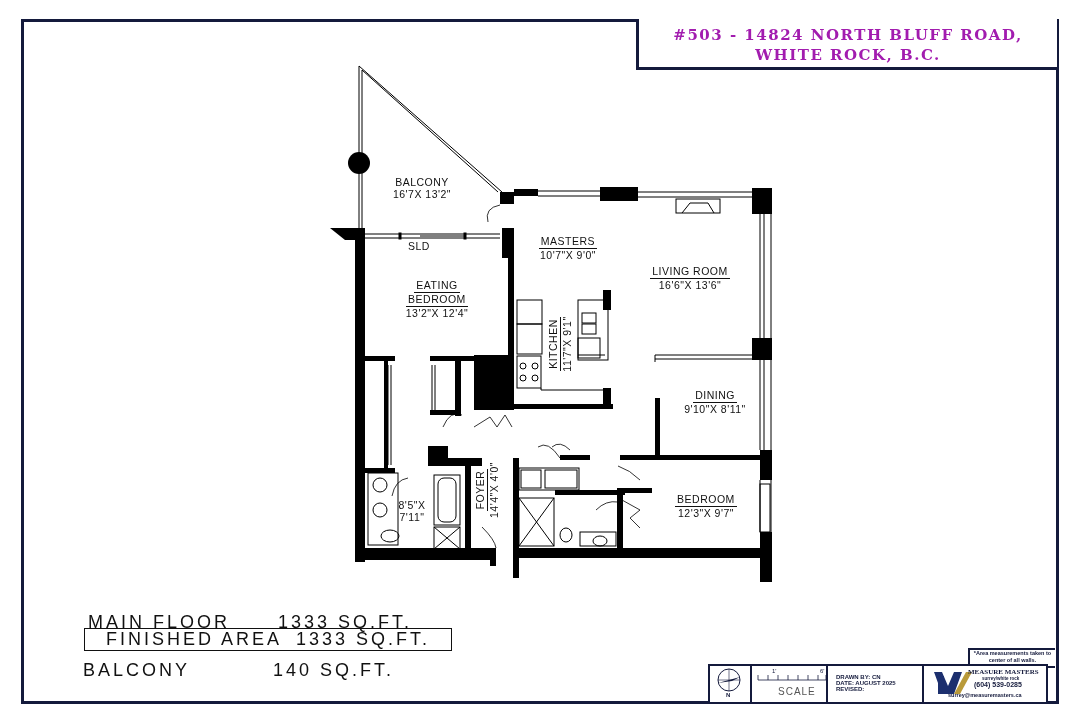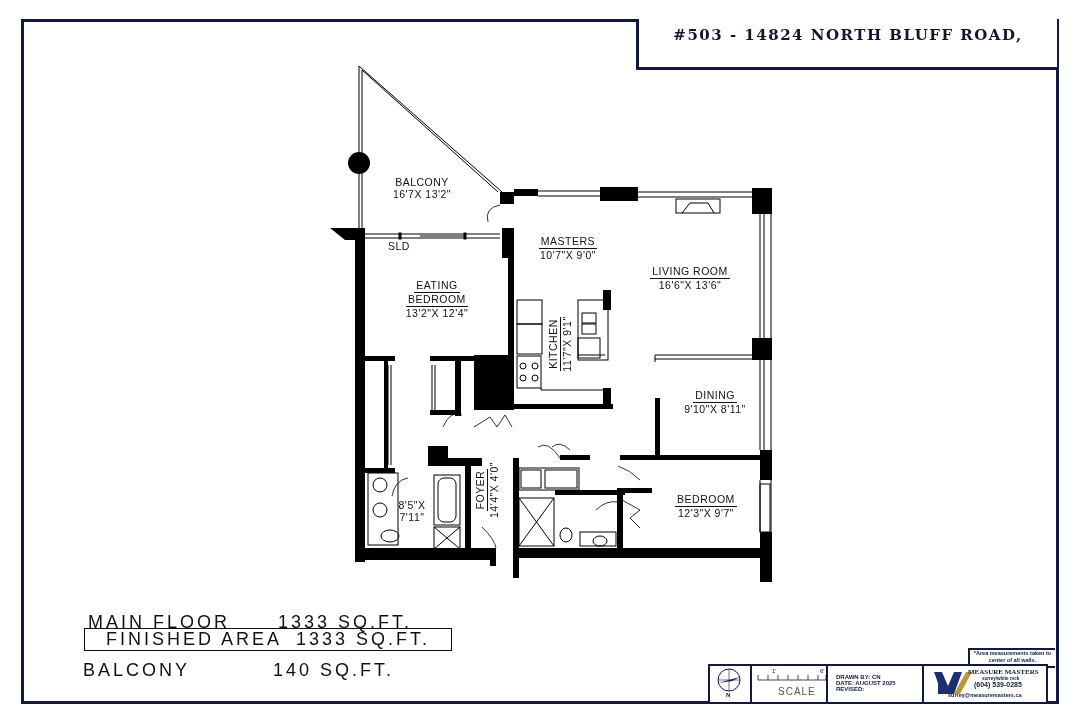--- a/index.html
+++ b/index.html
@@ -1,19 +1,19 @@
 <!DOCTYPE html>
 <html><head>
 <meta charset="utf-8">
 <style>
   html, body { margin:0; padding:0; background:#ffffff; }
   body { width:1080px; height:720px; position:relative; overflow:hidden; font-family:"Liberation Sans", sans-serif; }
   .frame { position:absolute; left:21px; top:19px; width:1032px; height:679px; border:3px solid #141a3c; box-sizing:content-box; }
   .title-box { position:absolute; left:636px; top:19px; width:418px; height:48px; border:3px solid #141a3c; border-top:none; border-right:none; background:#fff; }
-  .title-line { position:absolute; width:100%; text-align:center; font-family:"DejaVu Serif", serif; font-weight:bold; color:#0f172a; font-size:15px; letter-spacing:1.5px; }
+  .title-line { position:absolute; width:100%; text-align:center; font-family:"DejaVu Serif", serif; font-weight:bold; color:#a21caf; font-size:15px; letter-spacing:1.5px; }
   .title-line.l1 { top:7px; }
   .title-line.l2 { top:27px; }
   svg.plan { position:absolute; left:0; top:0; }
   .lbl { position:absolute; font-family:"Liberation Sans", sans-serif; font-size:10.5px; color:#111; text-align:center; letter-spacing:0.5px; line-height:12px; white-space:nowrap; }
   .lbl .nm { display:inline-block; border-bottom:1px solid #111; padding:0 2px 1px 2px; }
   .lbl.v { transform:rotate(-90deg); transform-origin:center center; }
   .area { position:absolute; font-family:"Liberation Sans", sans-serif; font-size:18px; letter-spacing:3px; color:#111; white-space:nowrap; }
   .area.row1 { left:88px; top:612px; }
   .area.row2 { left:84px; top:628px; border:1.5px solid #111; padding:0 21px; }
   .area.row3 { left:83px; top:660px; }
@@ -24,20 +24,21 @@
   .note { position:absolute; left:968px; top:648px; width:85px; height:16px; border:2px solid #141a3c; border-right:none; font-size:5.5px; line-height:6.5px; text-align:center; font-weight:bold; color:#141a3c; background:#fff; }
   .tiny { font-family:"Liberation Sans", sans-serif; font-weight:bold; font-size:6px; color:#141a3c; line-height:8px; }
 </style>
 </head>
 <body>
 
 <div class="frame"></div>
 
 <div class="title-box">
   <div class="title-line l1">#503 - 14824 NORTH BLUFF ROAD,</div>
+  <div class="title-line l2">WHITE ROCK, B.C.</div>
 </div>
 
 <svg class="plan" width="1080" height="720" xmlns="http://www.w3.org/2000/svg">
 
   <g fill="none" stroke="#000" stroke-width="1">
     <line x1="359" y1="66" x2="359" y2="232"></line>
     <line x1="362" y1="70" x2="362" y2="232"></line>
     <line x1="359" y1="66" x2="502" y2="192"></line>
     <line x1="362" y1="70" x2="498" y2="192"></line>
   </g>
@@ -187,21 +188,21 @@
 
   <g fill="none" stroke="#000" stroke-width="1">
     <rect x="760" y="484" width="10" height="48"></rect>
   </g>
 </svg>
 
 <div class="lbl" style="left:382px;top:176px;width:80px;">
   <div>BALCONY</div>
   <div>16'7X 13'2"</div>
 </div>
-<div class="lbl" style="left:384px;top:240px;width:30px;text-align:center;">SLD</div>
+<div class="lbl" style="left:404px;top:240px;width:30px;text-align:center;">SLD</div>
 
 <div class="lbl" style="left:528px;top:235px;width:80px;">
   <div><span class="nm">MASTERS</span></div>
   <div>10'7"X 9'0"</div>
 </div>
 
 <div class="lbl" style="left:640px;top:265px;width:100px;">
   <div><span class="nm">LIVING ROOM</span></div>
   <div>16'6"X 13'6"</div>
 </div>

